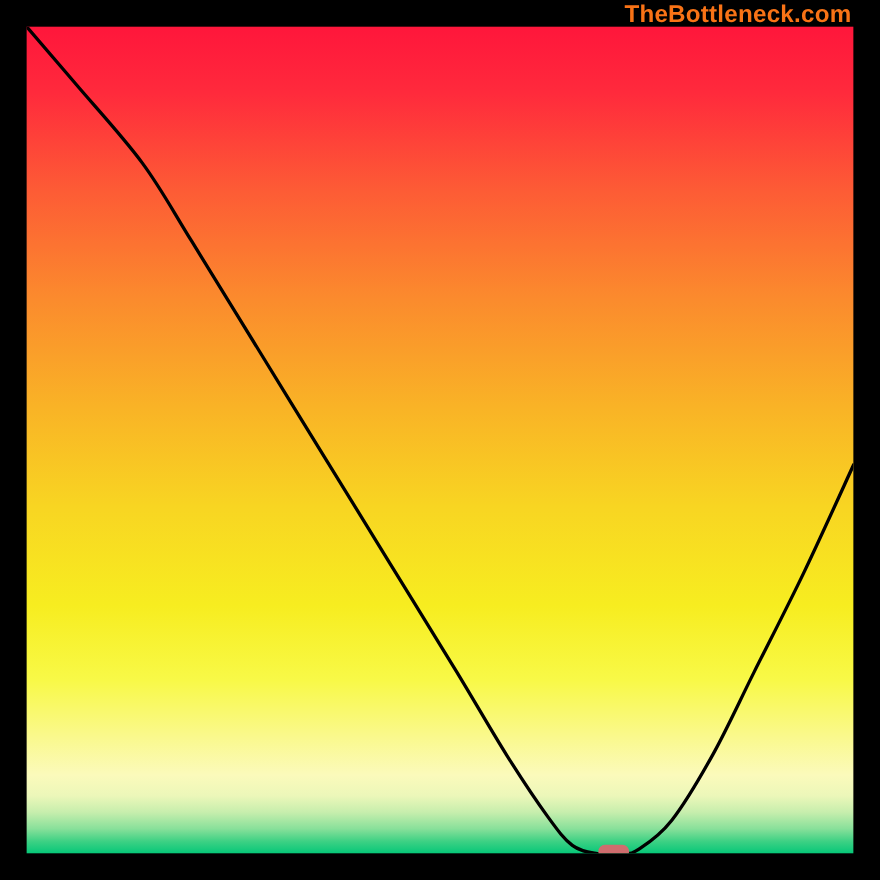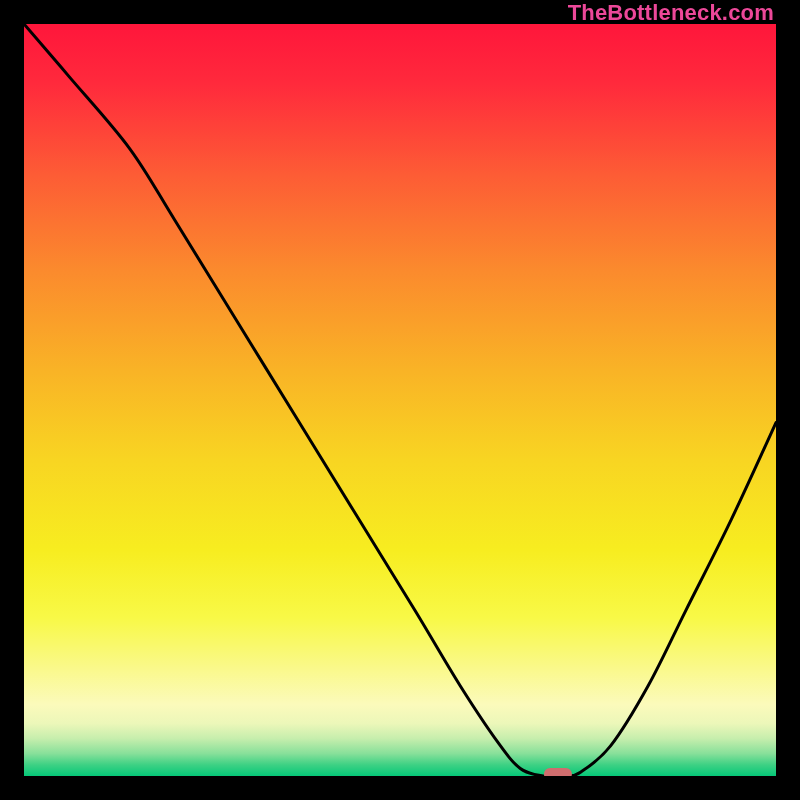--- a/index.html
+++ b/index.html
@@ -25,21 +25,21 @@
     width: 752px;
     height: 752px;
   }
   .watermark {
     position: absolute;
     top: 0px;
     right: 26px;
     font-family: Arial, Helvetica, sans-serif;
     font-size: 22px;
     font-weight: 600;
-    color: #ec4899;
+    color: #f97316;
     letter-spacing: 0.2px;
   }
   svg {
     display: block;
   }
 </style>
 </head>
 <body>
 
 <div class="frame">

